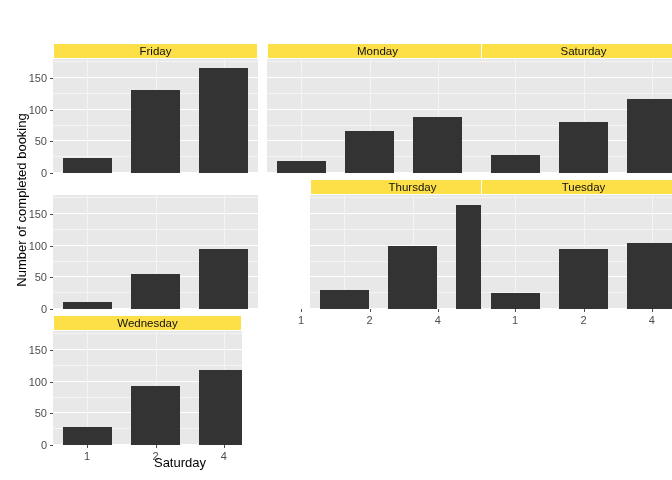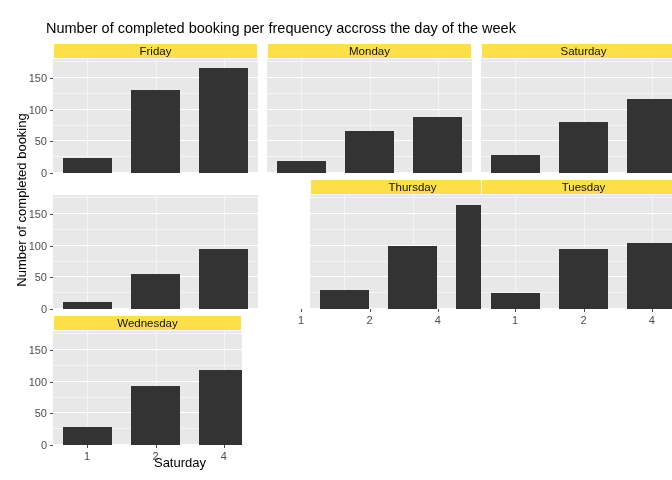--- a/index.html
+++ b/index.html
@@ -121,21 +121,20 @@
     width: 1px;
     height: 3px;
     background: #4d4d4d;
   }
 </style>
 </head>
 <body>
 
 <div id="page">
 
-  <div id="chart-title">Number of completed booking per frequency accross the day of the week</div>
   <div id="ylabel">Number of completed booking</div>
   <div id="xlabel">Saturday</div>
 
   <div id="panels">
       <div class="panel" style="left: 53px; top: 43px; width: 205px; height: 130px;">
         <div class="strip">Friday</div>
         <div class="plot">
           <div class="grid-line-major" style="bottom: 0px;"></div>
           <div class="grid-line-major" style="bottom: 31.6667px;"></div>
           <div class="grid-line-major" style="bottom: 63.3333px;"></div>
@@ -145,21 +144,21 @@
           <div class="grid-line-minor" style="bottom: 79.1667px;"></div>
           <div class="grid-line-minor" style="bottom: 110.833px;"></div>
           <div class="vgrid" style="left: 34.1667px;"></div>
           <div class="bar" title="Friday / 1: 24" style="left: 9.56667px; width: 49.2px; height: 15.2px;"></div>
           <div class="vgrid" style="left: 102.5px;"></div>
           <div class="bar" title="Friday / 2: 131" style="left: 77.9px; width: 49.2px; height: 82.9667px;"></div>
           <div class="vgrid" style="left: 170.833px;"></div>
           <div class="bar" title="Friday / 4: 166" style="left: 146.233px; width: 49.2px; height: 105.133px;"></div>
         </div>
       </div>
-      <div class="panel" style="left: 267px; top: 43px; width: 205px; height: 130px;">
+      <div class="panel" style="left: 267px; top: 43px; width: 205px; height: 130px; padding-left: 16px;">
         <div class="strip">Monday</div>
         <div class="plot">
           <div class="grid-line-major" style="bottom: 0px;"></div>
           <div class="grid-line-major" style="bottom: 31.6667px;"></div>
           <div class="grid-line-major" style="bottom: 63.3333px;"></div>
           <div class="grid-line-major" style="bottom: 95px;"></div>
           <div class="grid-line-minor" style="bottom: 15.8333px;"></div>
           <div class="grid-line-minor" style="bottom: 47.5px;"></div>
           <div class="grid-line-minor" style="bottom: 79.1667px;"></div>
           <div class="grid-line-minor" style="bottom: 110.833px;"></div>

